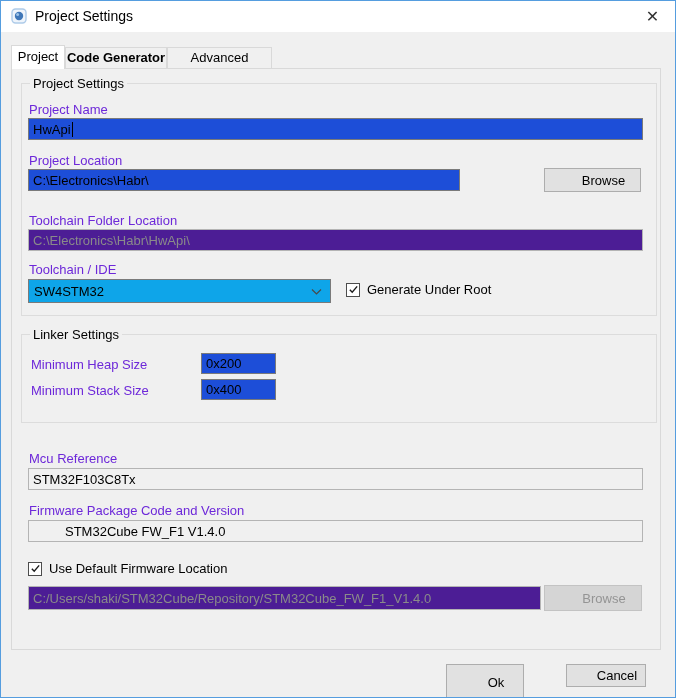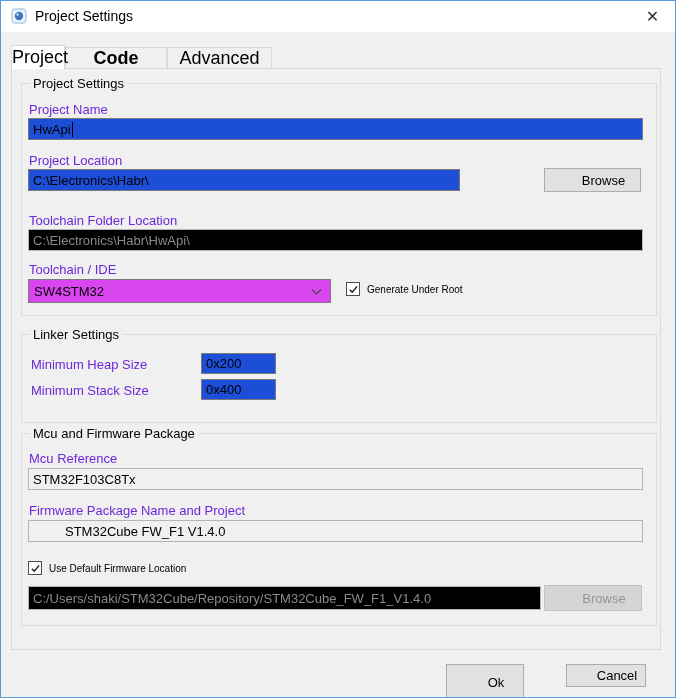--- a/index.html
+++ b/index.html
@@ -11,43 +11,43 @@
     background: #f0f0f0;
     font-family: "Liberation Sans", sans-serif;
     overflow: hidden;
   }
   .titlebar { position:absolute; left:0; top:0; width:100%; height:31px; background:#ffffff; }
   .app-icon { position:absolute; left:10px; top:7px; width:16px; height:16px; }
   .title { position:absolute; left:34px; top:0; line-height:31px; font-size:14px; color:#000; }
   .close-btn { position:absolute; right:0; top:0; width:45px; height:31px;
                display:flex; align-items:center; justify-content:center;
                font-size:16px; color:#333; cursor:pointer; }
-  .tab { position:absolute; font-size:18px; color:#000; background:#f0f0f0;
+  .tab { position:absolute; font-size:13px; color:#000; background:#f0f0f0;
          border:1px solid #d9d9d9; text-align:center; cursor:pointer; }
   .tab.active { background:#ffffff; border-bottom:none; z-index:3; }
   .tabpage { position:absolute; left:10px; top:67px; width:650px; height:582px;
              border:1px solid #d9d9d9; background:#f0f0f0; }
   .group { position:absolute; border:1px solid #dcdcdc; }
   .legend { position:absolute; top:-8px; left:8px; background:#f0f0f0; padding:0 3px;
             font-size:13px; color:#000; white-space:nowrap; }
   .lbl { position:absolute; font-size:13px; color:#6d28d9; white-space:nowrap; z-index:2; }
   .fld { position:absolute; background:#1d4ed8; border:1px solid #7a7a7a; font-size:13px;
          color:#000; padding:0 4px; display:flex; align-items:center; white-space:nowrap;
          overflow:hidden; z-index:2; }
   .fld.readonly { background:#f0f0f0; border-color:#b4b4b4; }
-  .fld.disabled { background:#000000; border-color:#b4b4b4; color:#8a8a8a; }
+  .fld.disabled { background:#4c1d95; border-color:#b4b4b4; color:#8a8a8a; }
   .btn { position:absolute; background:#e1e1e1; border:1px solid #adadad; font-size:13px;
          color:#000; display:flex; align-items:center; justify-content:center;
          cursor:pointer; z-index:2;padding-left:22px; }
   .btn.disabled { background:#d5d5d5; border-color:#c3c3c3; color:#949494; cursor:default; }
-  .select { position:absolute; background:#d946ef; border:1px solid #7a7a7a; font-size:13px;
+  .select { position:absolute; background:#0ea5e9; border:1px solid #7a7a7a; font-size:13px;
             color:#000; padding:0 24px 0 5px; display:flex; align-items:center;
             cursor:pointer; z-index:2; }
   .select .chev { position:absolute; right:8px; top:50%; transform:translateY(-50%); }
-  .cbrow { position:absolute; display:flex; align-items:center; gap:7px; font-size:10px;
+  .cbrow { position:absolute; display:flex; align-items:center; gap:7px; font-size:13px;
            color:#000; z-index:2; cursor:pointer; }
   .cbox { width:14px; height:14px; background:#fff; border:1px solid #4d4d4d; flex:0 0 auto;
           display:flex; align-items:center; justify-content:center; }
   .caret { display:inline-block; width:1px; height:15px; background:#000; margin-left:1px; }
 </style>
 </head>
 <body>
 
 <div id="window">
 
@@ -116,30 +116,27 @@
   <span class="lbl" style="left:30px; top:356px;">Minimum Heap Size</span>
   <div class="fld" style="left:200px; top:352px; width:75px; height:21px;">
     <span>0x200</span>
   </div>
 
   <span class="lbl" style="left:30px; top:382px;">Minimum Stack Size</span>
   <div class="fld" style="left:200px; top:378px; width:75px; height:21px;">
     <span>0x400</span>
   </div>
 
-  <div class="group" style="left:20px; top:432px; width:636px; height:193px;">
-    <span class="legend">Mcu and Firmware Package</span>
-  </div>
 
   <span class="lbl" style="left:28px; top:450px;">Mcu Reference</span>
   <div class="fld readonly" style="left:27px; top:467px; width:615px; height:22px;">
     <span>STM32F103C8Tx</span>
   </div>
 
-  <span class="lbl" style="left:28px; top:502px;">Firmware Package Name and Project</span>
+  <span class="lbl" style="left:28px; top:502px;">Firmware Package Code and Version</span>
   <div class="fld readonly" style="left:27px; top:519px; width:615px; height:22px;padding-left:36px;">
     <span>STM32Cube FW_F1 V1.4.0</span>
   </div>
 
   <div class="cbrow" style="left:27px; top:560px;">
     <span class="cbox">
       <svg width="11" height="11" viewBox="0 0 12 12">
         <path d="M2 6.2 L4.6 9 L10 2.6" fill="none" stroke="#1a1a1a" stroke-width="1.5"></path>
       </svg>
     </span>

